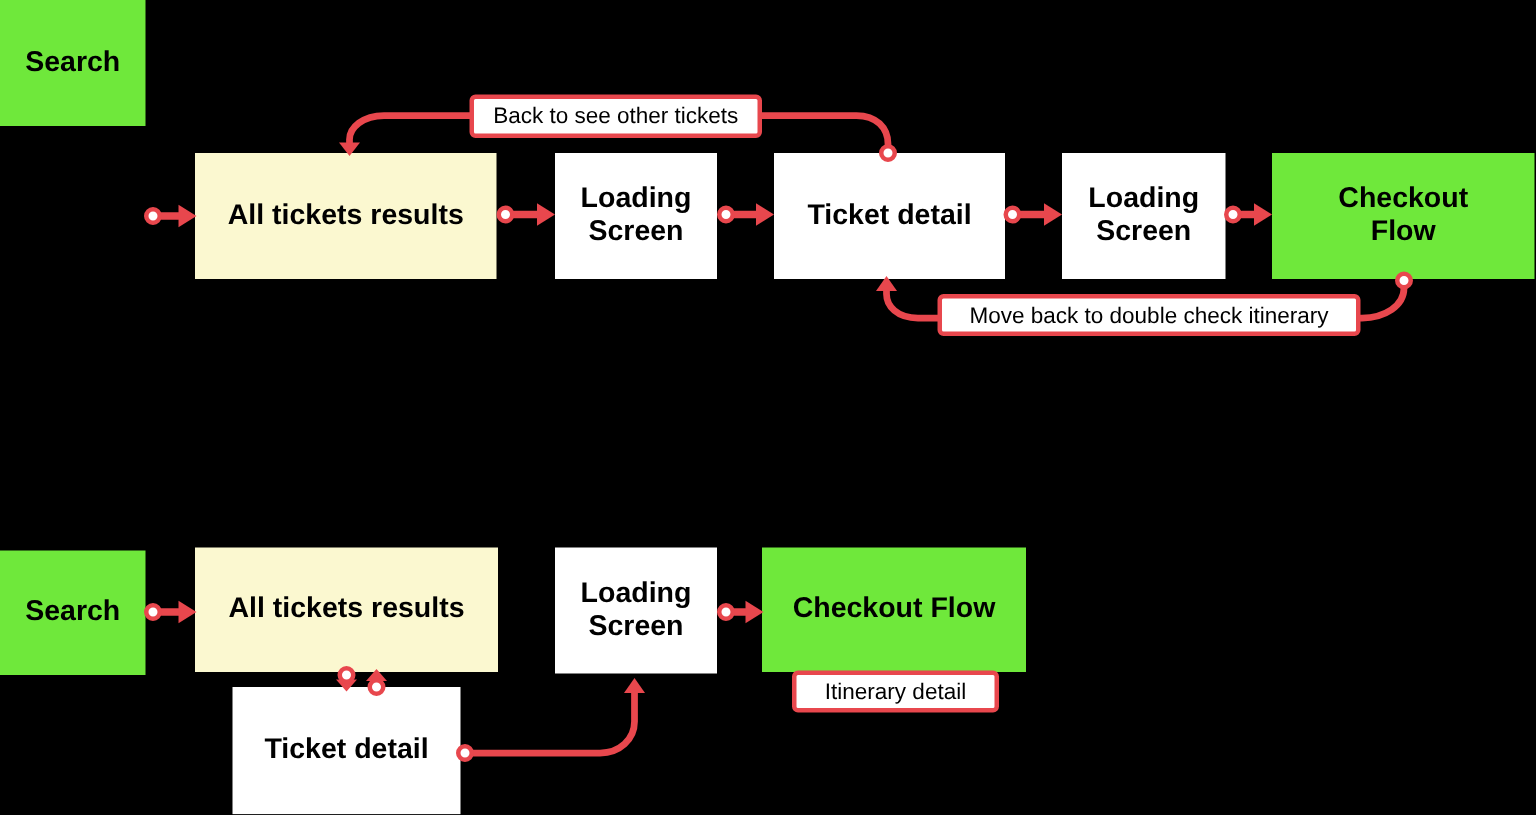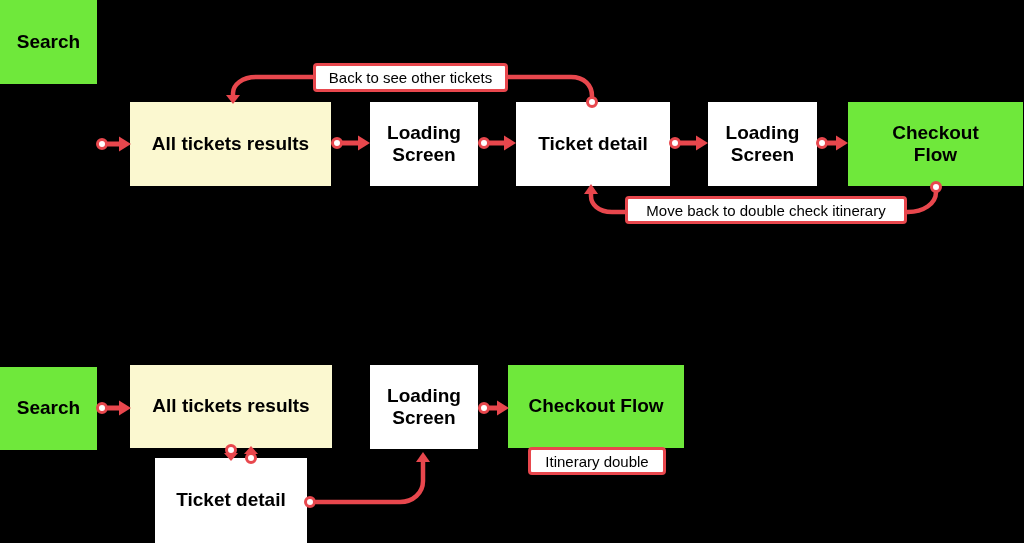--- a/index.html
+++ b/index.html
@@ -141,15 +141,15 @@
 
     <g>
       <line class="c-line" x1="490" y1="408" x2="497" y2="408"></line>
       <polygon class="c-head" points="497,400.5 509,408 497,415.5"></polygon>
       <circle class="c-ring" cx="484" cy="408" r="4.5"></circle>
     </g>
   </svg>
 
   <div class="annotation" id="a-moveback">Move back to double check itinerary</div>
   <div class="annotation" id="a-back">Back to see other tickets</div>
-  <div class="annotation" id="a-itinerary">Itinerary double</div>
+  <div class="annotation" id="a-itinerary">Itinerary detail</div>
 
 </div>
 
 </body></html>

